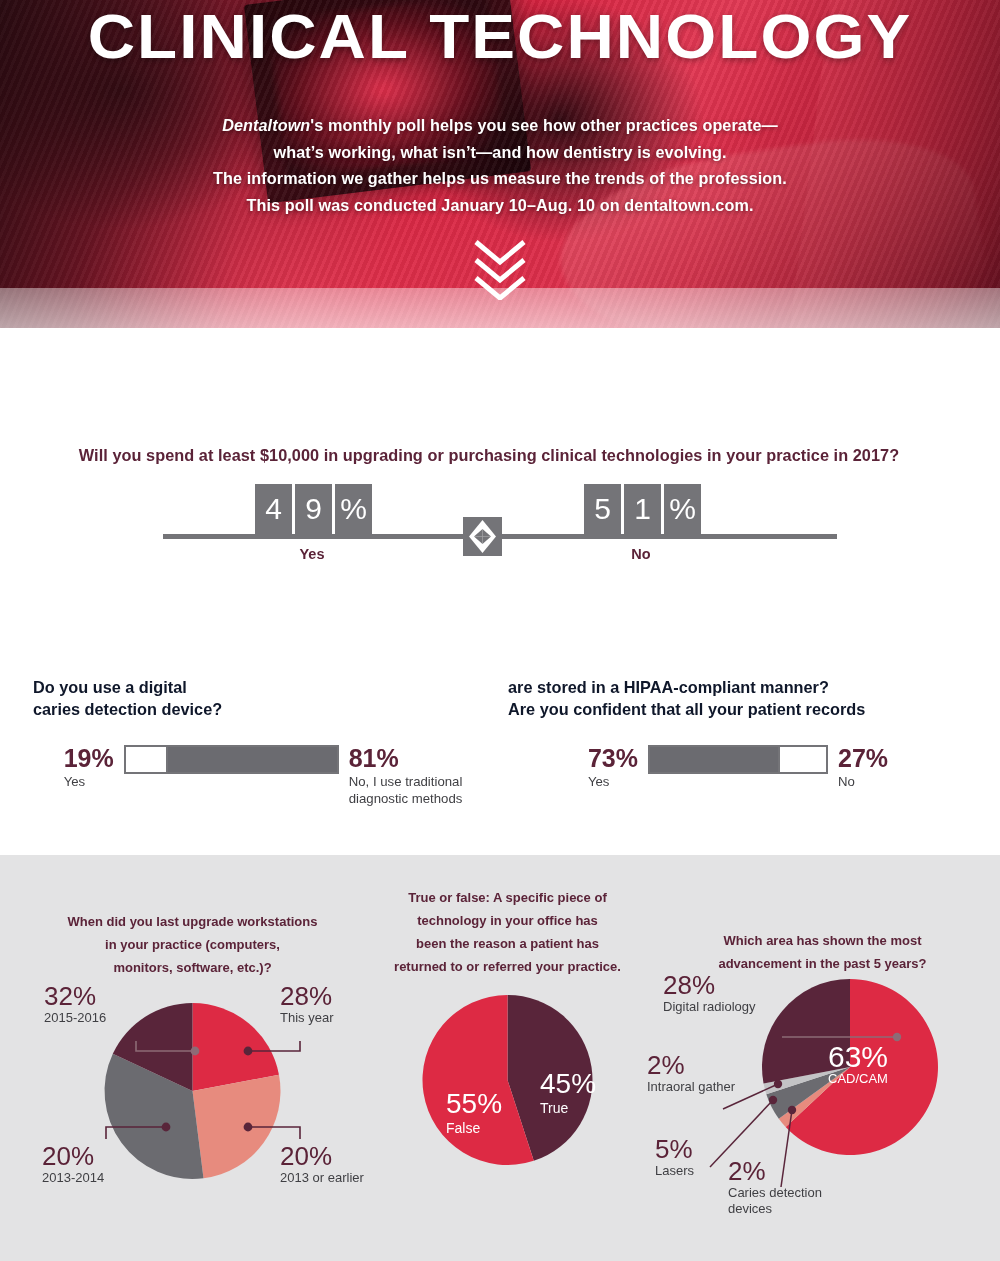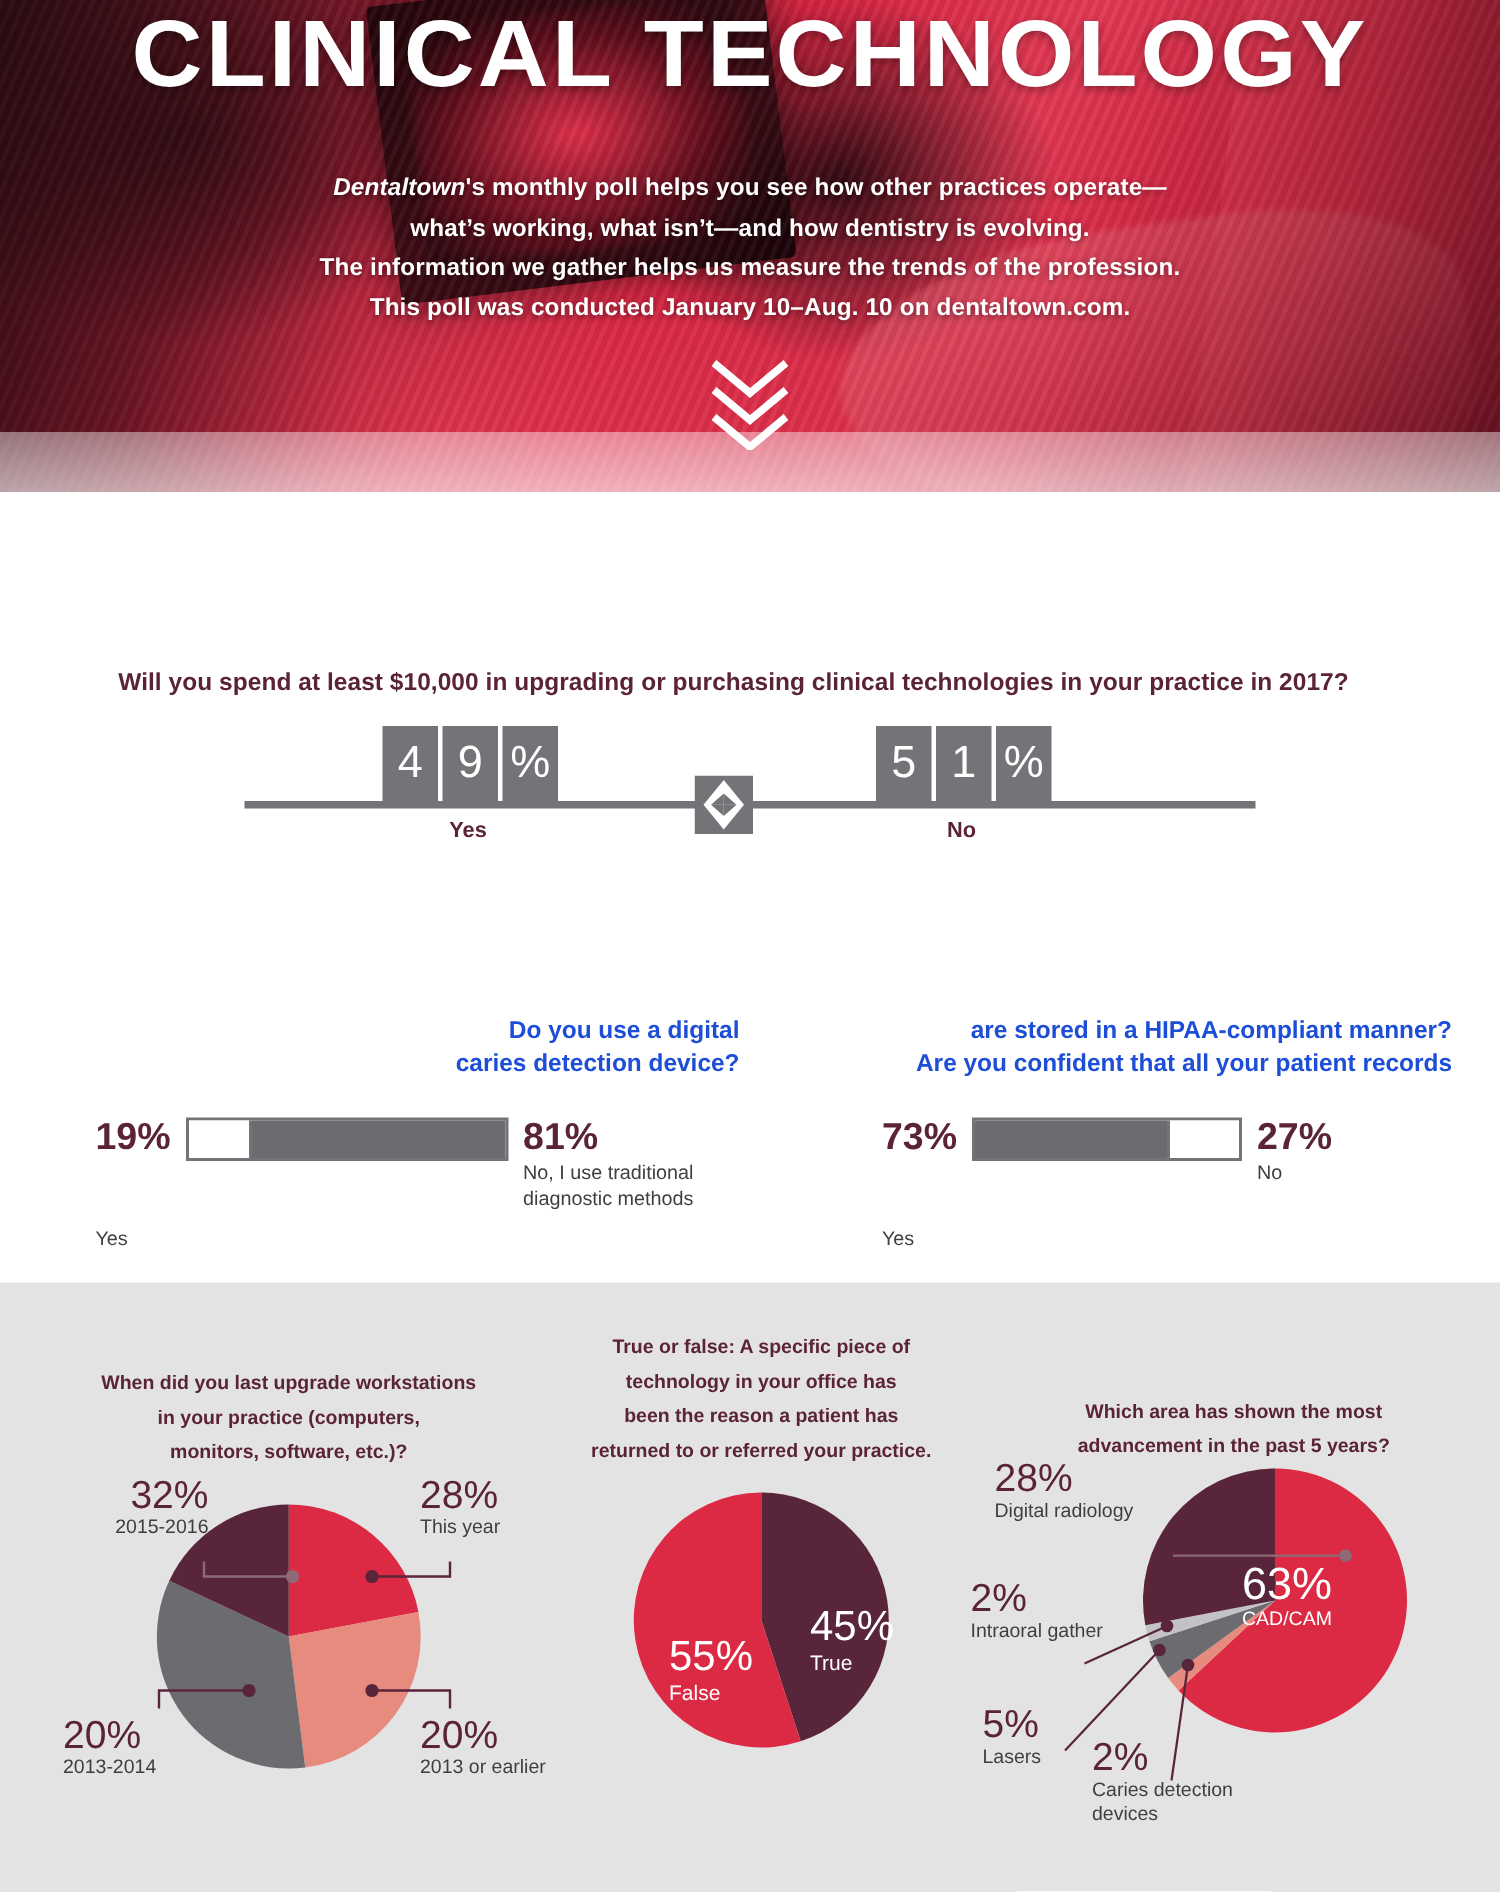--- a/index.html
+++ b/index.html
@@ -126,33 +126,33 @@
     position:absolute; top:62px; color:#5b2338; font-weight:bold; font-size:14.5px;
   }
   .slabel.yes{ left:92px; width:114px; text-align:center; }
   .slabel.no{ left:421px; width:114px; text-align:center; }
 
   
   .barq{ position:absolute; top:320px; width:460px; }
   .barq.left{ left:33px; }
   .barq.right{ left:508px; }
   .barq-title{
-    text-align:right; color:#1d4ed8; font-weight:bold;
+    text-align:left; color:#0f172a; font-weight:bold;
     font-size:16.3px; line-height:22px;
   }
   .barq-row{
     display:flex; align-items:flex-start; justify-content:center;
     margin-top:24px; gap:10px;
   }
   .bpct{
     color:#5b2338; font-weight:bold; font-size:25px; line-height:28px;
     font-family:"Liberation Sans Narrow","Liberation Sans", sans-serif;
   }
   .bside{ display:flex; flex-direction:column; }
-  .bside.l{ align-items:flex-start;gap:44px; }
+  .bside.l{ align-items:flex-start; }
   .bside.r{ align-items:flex-start; }
   .bsub{
     color:#3f3f43; font-size:13.2px; line-height:17px; font-weight:400; margin-top:1px;
     font-family:"Liberation Sans Narrow","Liberation Sans", sans-serif;
   }
   .bar{
     height:29px; border:2px solid #747478; display:flex; margin-top:1px;
   }
   .bar .fill{ background:#6b6b70; }
   .bar .empty{ background:#ffffff; }
@@ -325,21 +325,21 @@
           <circle cx="228" cy="148" r="4.4" fill="#59253a"></circle>
           <path d="M146 148 L86 148 L86 160" stroke="#59253a" stroke-width="1.6" fill="none"></path>
           <circle cx="146" cy="148" r="4.4" fill="#59253a"></circle>
         </g>
       </svg>
 
       <div class="plabel" style="left:260px; top:3px; text-align:left;">
         <div class="pv">28%</div>
         <div class="pn">This year</div>
       </div>
-      <div class="plabel" style="left:24px; top:3px; text-align:right; width:95px;">
+      <div class="plabel" style="left:24px; top:3px; text-align:left; width:95px;">
         <div class="pv">32%</div>
         <div class="pn">2015-2016</div>
       </div>
       <div class="plabel" style="left:260px; top:163px; text-align:left;">
         <div class="pv">20%</div>
         <div class="pn">2013 or earlier</div>
       </div>
       <div class="plabel" style="left:22px; top:163px; text-align:left;">
         <div class="pv">20%</div>
         <div class="pn">2013-2014</div>

